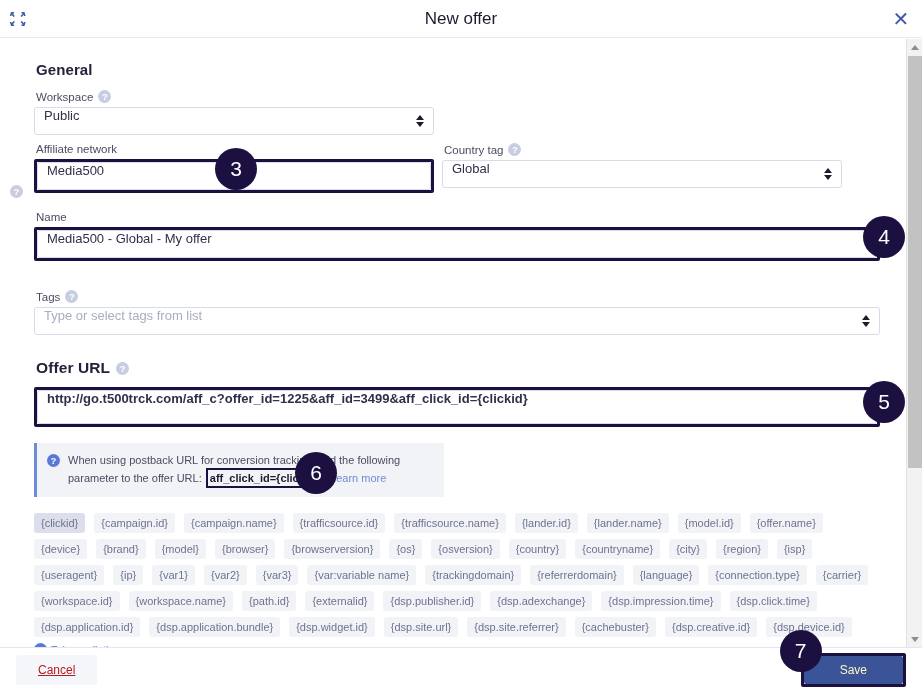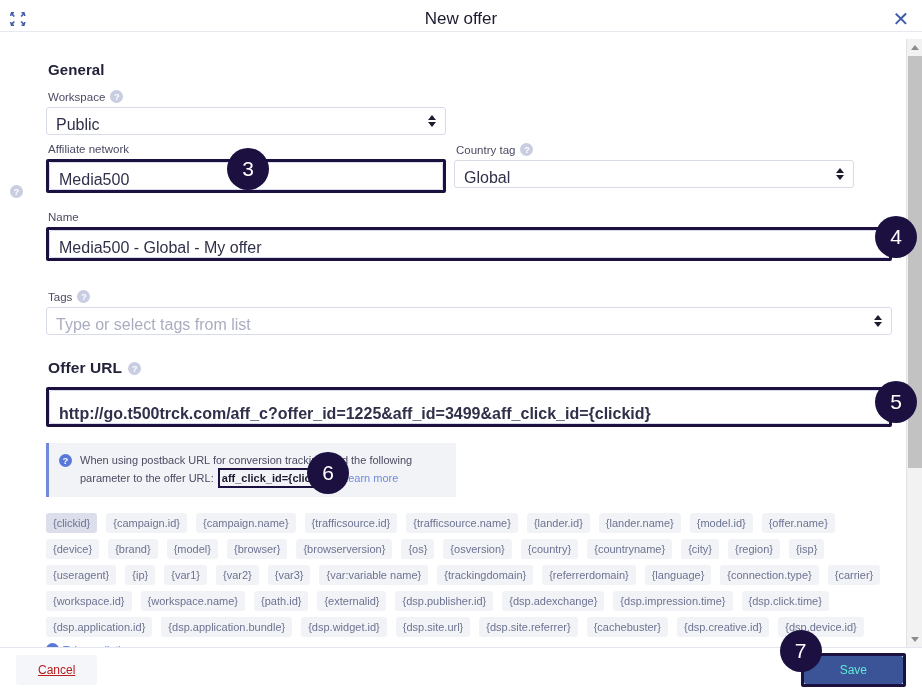--- a/index.html
+++ b/index.html
@@ -10,21 +10,21 @@
     overflow: hidden;
   }
   .app {
     position: relative;
     width: 922px; height: 691px;
     background: #ffffff;
   }
 
   
   .titlebar {
-    position: absolute; left: 0; top: 0; width: 922px; height: 32px;
+    position: absolute; left: 0; top: 0; width: 922px; height: 38px;
     background: #ffffff;
     border-bottom: 1px solid #e8e8ee;
     display: flex; align-items: center;
   }
   .collapse-icon {
     position: absolute; left: 8px; top: 9px;
     width: 20px; height: 20px;
     cursor: pointer;
   }
   .modal-title {
@@ -34,21 +34,21 @@
   }
   .close-icon {
     position: absolute; right: 10px; top: 8px;
     width: 22px; height: 22px; cursor: pointer;
     color: #3e5aa8; font-size: 20px; line-height: 22px; text-align: center;
     font-family: "Liberation Sans", sans-serif;
   }
 
   
   .content {
-    position: absolute; left: 16px; top: 39px; width: 906px; height: 608px;
+    position: absolute; left: 4px; top: 39px; width: 906px; height: 608px;
     background: #ffffff;
     padding: 0;
     overflow: hidden;
   }
   .inner { position: relative; padding: 22px 30px 0 30px; }
 
   .section-head {
     font-size: 15px; color: #22223b; font-weight: 700; margin: 0 0 12px 2px;
     letter-spacing: .1px;
   }
@@ -62,23 +62,23 @@
     display: inline-block; width: 13px; height: 13px; border-radius: 50%;
     background: #c8cde2; color: #ffffff; font-size: 9.5px; line-height: 13px;
     text-align: center; font-weight: 700; cursor: pointer; flex: none;
   }
   .help.blue { background: #5a78d8; }
 
   .input {
     width: 100%; height: 28px;
     border: 1px solid #d8dce8; border-radius: 3px;
     background: #ffffff;
-    font-size: 16px; color: #30304a;
+    font-size: 13px; color: #30304a;
     padding: 0 26px 0 9px;
-    display: flex; align-items: flex-end;
+    display: flex; align-items: flex-start;
     position: relative;
   }
   .input.placeholder { color: #a9adc0; }
   .spinner {
     position: absolute; right: 8px; top: 50%; transform: translateY(-50%);
     width: 9px; height: 14px; pointer-events: none;
   }
   .spinner .up, .spinner .dn {
     position: absolute; left: 0; width: 0; height: 0;
     border-left: 4.5px solid transparent; border-right: 4.5px solid transparent;
@@ -158,21 +158,21 @@
   .btn-cancel {
     background: #f5f6fa; color: #b91c1c; border: none; border-radius: 3px;
     height: 30px; padding: 0 22px; font-size: 12px; cursor: pointer;
     font-family: "Liberation Sans", sans-serif;
     text-decoration: underline;
   }
   .btn-save-wrap {
     border: 3px solid #1c1040; border-radius: 2px; position: relative;
   }
   .btn-save {
-    background: #3b5397; color: #5eead4; border: none; border-radius: 2px;
+    background: #3b5397; color: #fef9c3; border: none; border-radius: 2px;
     height: 28px; padding: 0 36px; font-size: 12px; cursor: pointer;
     font-family: "Liberation Sans", sans-serif; display:block;
   }
 
   
   .scrollbar {
     position: absolute; right: 0; top: 39px; width: 16px; height: 608px;
     background: #f2f2f2; border-left: 1px solid #e2e2e2;
   }
   .sb-arrow {

